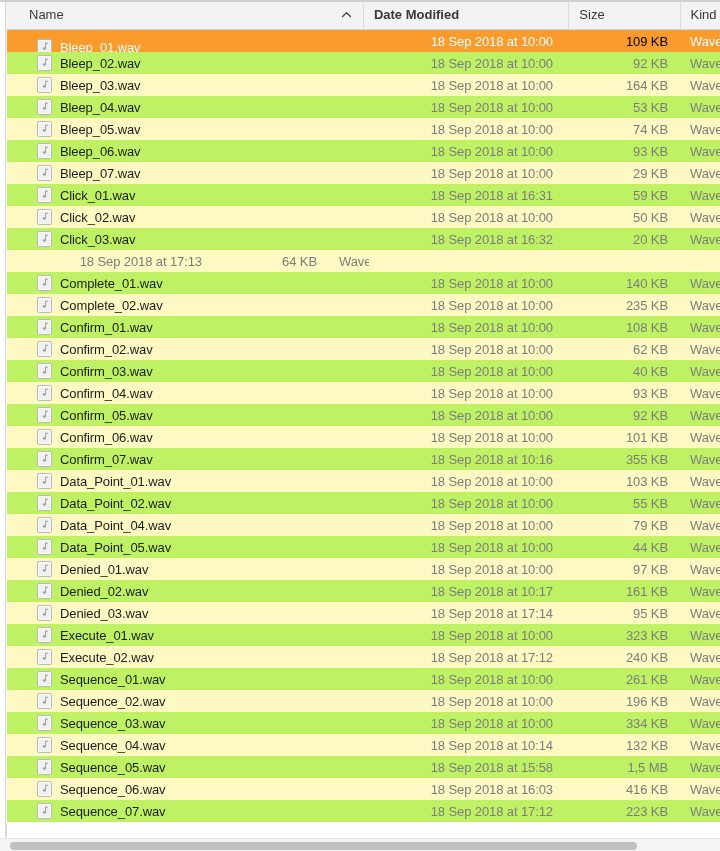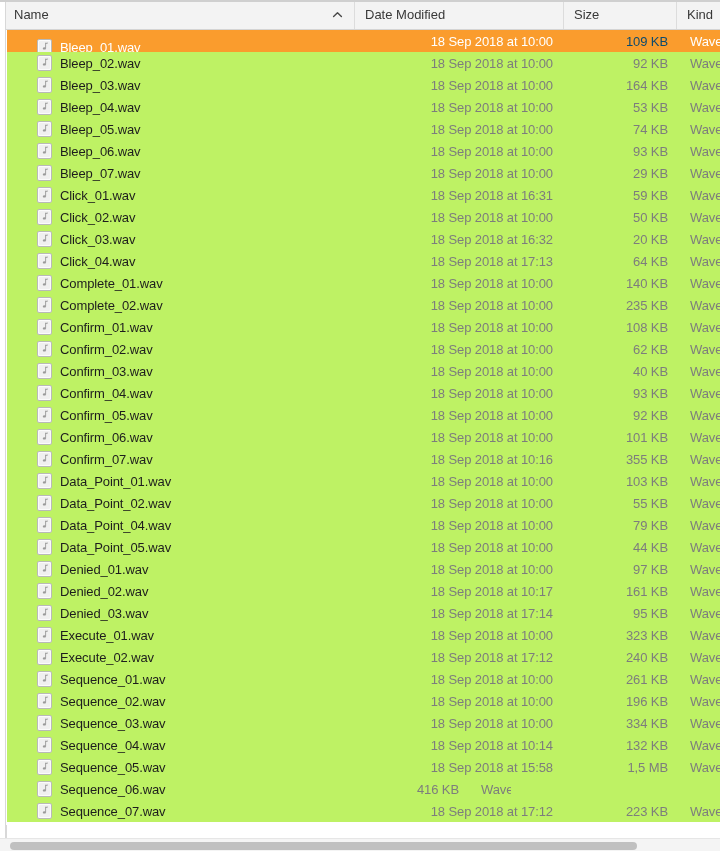--- a/index.html
+++ b/index.html
@@ -49,39 +49,39 @@
 
   
   .column-header {
     position: relative;
     height: 30px;
     min-height: 30px;
     background: #f3f3f3;
     border-bottom: 1px solid #d4d4d4;
     display: flex;
     align-items: stretch;
-    padding-left: 4px;
+    padding-left: 19px;
     box-sizing: border-box;
     z-index: 4;
   }
   .col-head {
     position: relative;
     display: flex;
     align-items: center;
     font-size: 13px;
     color: #ララ;
     color: #383838;
     box-sizing: border-box;
     border-right: 1px solid #dcdcdc;
     padding-left: 10px;
     white-space: nowrap;
     overflow: hidden;
   }
   .col-head.name  { width: 351px; }
-  .col-head.date  { width: 209px; }
+  .col-head.date  { width: 209px; font-weight: bold; }
   .col-head.size  { width: 113px; }
   .col-head.kind  { width: 40px; border-right: none; }
 
   .sort-indicator {
     position: absolute;
     right: 11px;
     top: 50%;
     transform: translateY(-50%);
     width: 11px;
     height: 11px;
@@ -105,21 +105,21 @@
     position: relative;
     width: 713px;
   }
 
   .file-row {
     position: relative;
     height: 22px;
     display: flex;
     align-items: center;
     box-sizing: border-box;
-    background: #bef264;
+    background: #fef9c3;
     font-size: 13px;
   }
   .file-row.alt { background: #bef264; }
   .file-row.selected { background: #fa9c2d; }
 
   .cell {
     box-sizing: border-box;
     white-space: nowrap;
     overflow: hidden;
   }
@@ -156,21 +156,21 @@
   }
   .file-row.selected .cell-date { color: #ffffff; }
 
   .cell-size {
     width: 113px;
     padding-right: 12px;
     text-align: right;
     color: #7d7d7d;
     letter-spacing: -0.1px;
   }
-  .file-row.selected .cell-size { color: #0c4a6e; }
+  .file-row.selected .cell-size { color: #000000; }
 
   .cell-kind {
     width: 40px;
     padding-left: 10px;
     text-align: left;
     color: #7d7d7d;
     letter-spacing: -0.1px;
   }
   .file-row.selected .cell-kind { color: #ffffff; }
 
@@ -400,32 +400,20 @@
                 <ellipse cx="7.4" cy="9.4" rx="1.5" ry="1.2" fill="#9a9a9a"></ellipse>
               </svg>
             </span>
             <span class="file-name-label">Click_03.wav</span>
           </div>
           <div class="cell cell-date">18 Sep 2018 at 16:32</div>
           <div class="cell cell-size">20 KB</div>
           <div class="cell cell-kind">Wave</div>
         </div>
         <div class="file-row">
-          <div class="cell cell-name">
-            <span class="file-icon">
-              <svg width="15" height="16" viewBox="0 0 15 16" aria-hidden="true">
-                <rect x="0.5" y="0.5" width="14" height="15" rx="1.5" ry="1.5" fill="#fbfbfb" stroke="#b9b9b9" stroke-width="1"></rect>
-                <rect x="2" y="2" width="11" height="12" rx="1" ry="1" fill="#f0f0f0"></rect>
-                <path d="M8.6 4.1 L8.6 9.1" stroke="#9a9a9a" stroke-width="0.9" fill="none" stroke-linecap="round"></path>
-                <path d="M8.6 4.1 L10.8 3.5 L10.8 4.4 L8.6 5.0 Z" fill="#9a9a9a"></path>
-                <ellipse cx="7.4" cy="9.4" rx="1.5" ry="1.2" fill="#9a9a9a"></ellipse>
-              </svg>
-            </span>
-            <span class="file-name-label">Click_04.wav</span>
-          </div>
           <div class="cell cell-date">18 Sep 2018 at 17:13</div>
           <div class="cell cell-size">64 KB</div>
           <div class="cell cell-kind">Wave</div>
         </div>
         <div class="file-row alt">
           <div class="cell cell-name">
             <span class="file-icon">
               <svg width="15" height="16" viewBox="0 0 15 16" aria-hidden="true">
                 <rect x="0.5" y="0.5" width="14" height="15" rx="1.5" ry="1.5" fill="#fbfbfb" stroke="#b9b9b9" stroke-width="1"></rect>
                 <rect x="2" y="2" width="11" height="12" rx="1" ry="1" fill="#f0f0f0"></rect>
@@ -820,20 +808,21 @@
               <svg width="15" height="16" viewBox="0 0 15 16" aria-hidden="true">
                 <rect x="0.5" y="0.5" width="14" height="15" rx="1.5" ry="1.5" fill="#fbfbfb" stroke="#b9b9b9" stroke-width="1"></rect>
                 <rect x="2" y="2" width="11" height="12" rx="1" ry="1" fill="#f0f0f0"></rect>
                 <path d="M8.6 4.1 L8.6 9.1" stroke="#9a9a9a" stroke-width="0.9" fill="none" stroke-linecap="round"></path>
                 <path d="M8.6 4.1 L10.8 3.5 L10.8 4.4 L8.6 5.0 Z" fill="#9a9a9a"></path>
                 <ellipse cx="7.4" cy="9.4" rx="1.5" ry="1.2" fill="#9a9a9a"></ellipse>
               </svg>
             </span>
             <span class="file-name-label">Sequence_06.wav</span>
           </div>
+          <div class="cell cell-date">18 Sep 2018 at 16:03</div>
           <div class="cell cell-size">416 KB</div>
           <div class="cell cell-kind">Wave</div>
         </div>
         <div class="file-row alt">
           <div class="cell cell-name">
             <span class="file-icon">
               <svg width="15" height="16" viewBox="0 0 15 16" aria-hidden="true">
                 <rect x="0.5" y="0.5" width="14" height="15" rx="1.5" ry="1.5" fill="#fbfbfb" stroke="#b9b9b9" stroke-width="1"></rect>
                 <rect x="2" y="2" width="11" height="12" rx="1" ry="1" fill="#f0f0f0"></rect>
                 <path d="M8.6 4.1 L8.6 9.1" stroke="#9a9a9a" stroke-width="0.9" fill="none" stroke-linecap="round"></path>

